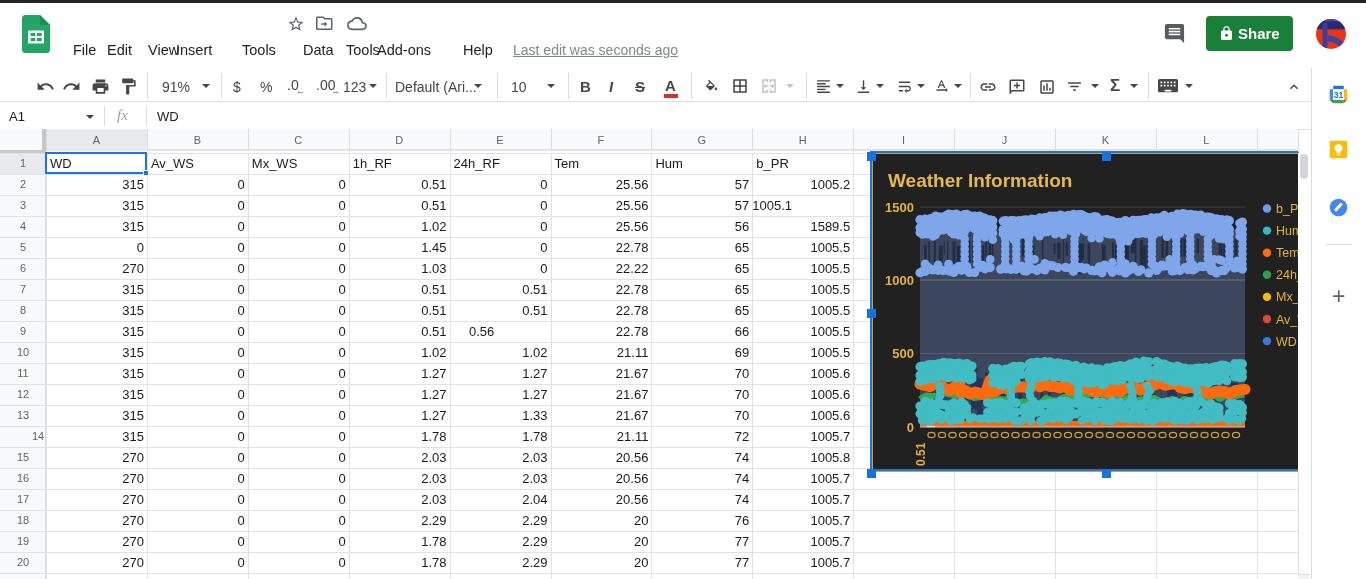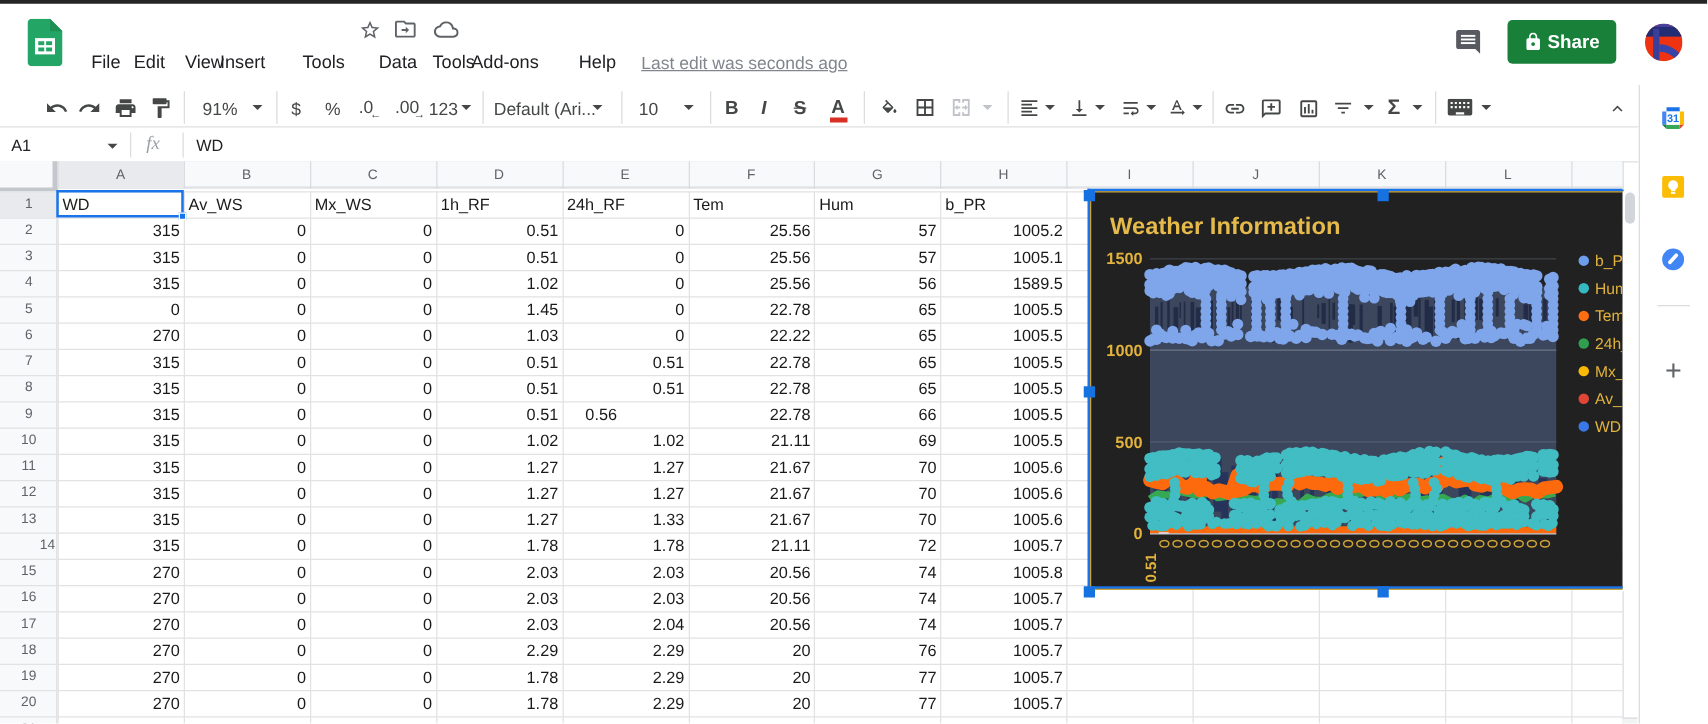--- a/index.html
+++ b/index.html
@@ -277,21 +277,21 @@
     <div class="cv" style="left:550.5px;top:173.5px;width:97.9px;text-align:right">25.56</div>
     <div class="cv" style="left:651.4000000000001px;top:173.5px;width:97.9px;text-align:right">57</div>
     <div class="cv" style="left:752.3000000000001px;top:173.5px;width:97.9px;text-align:right">1005.2</div>
     <div class="cv" style="left:46.0px;top:194.5px;width:97.9px;text-align:right">315</div>
     <div class="cv" style="left:146.9px;top:194.5px;width:97.9px;text-align:right">0</div>
     <div class="cv" style="left:247.8px;top:194.5px;width:97.9px;text-align:right">0</div>
     <div class="cv" style="left:348.70000000000005px;top:194.5px;width:97.9px;text-align:right">0.51</div>
     <div class="cv" style="left:449.6px;top:194.5px;width:97.9px;text-align:right">0</div>
     <div class="cv" style="left:550.5px;top:194.5px;width:97.9px;text-align:right">25.56</div>
     <div class="cv" style="left:651.4000000000001px;top:194.5px;width:97.9px;text-align:right">57</div>
-    <div class="cv" style="left:752.3000000000001px;top:194.5px;width:97.9px;text-align:right">1005.1</div>
+    <div class="cv" style="left:752.3000000000001px;top:194.5px;width:97.9px;text-align:left">1005.1</div>
     <div class="cv" style="left:46.0px;top:215.5px;width:97.9px;text-align:right">315</div>
     <div class="cv" style="left:146.9px;top:215.5px;width:97.9px;text-align:right">0</div>
     <div class="cv" style="left:247.8px;top:215.5px;width:97.9px;text-align:right">0</div>
     <div class="cv" style="left:348.70000000000005px;top:215.5px;width:97.9px;text-align:right">1.02</div>
     <div class="cv" style="left:449.6px;top:215.5px;width:97.9px;text-align:right">0</div>
     <div class="cv" style="left:550.5px;top:215.5px;width:97.9px;text-align:right">25.56</div>
     <div class="cv" style="left:651.4000000000001px;top:215.5px;width:97.9px;text-align:right">56</div>
     <div class="cv" style="left:752.3000000000001px;top:215.5px;width:97.9px;text-align:right">1589.5</div>
     <div class="cv" style="left:46.0px;top:236.5px;width:97.9px;text-align:right">0</div>
     <div class="cv" style="left:146.9px;top:236.5px;width:97.9px;text-align:right">0</div>
@@ -322,21 +322,21 @@
     <div class="cv" style="left:247.8px;top:299.5px;width:97.9px;text-align:right">0</div>
     <div class="cv" style="left:348.70000000000005px;top:299.5px;width:97.9px;text-align:right">0.51</div>
     <div class="cv" style="left:449.6px;top:299.5px;width:97.9px;text-align:right">0.51</div>
     <div class="cv" style="left:550.5px;top:299.5px;width:97.9px;text-align:right">22.78</div>
     <div class="cv" style="left:651.4000000000001px;top:299.5px;width:97.9px;text-align:right">65</div>
     <div class="cv" style="left:752.3000000000001px;top:299.5px;width:97.9px;text-align:right">1005.5</div>
     <div class="cv" style="left:46.0px;top:320.5px;width:97.9px;text-align:right">315</div>
     <div class="cv" style="left:146.9px;top:320.5px;width:97.9px;text-align:right">0</div>
     <div class="cv" style="left:247.8px;top:320.5px;width:97.9px;text-align:right">0</div>
     <div class="cv" style="left:348.70000000000005px;top:320.5px;width:97.9px;text-align:right">0.51</div>
-    <div class="cv" style="left:432px;top:320.5px;width:97.9px;text-align:center">0.56</div>
+    <div class="cv" style="left:469px;top:320.5px;width:97.9px;text-align:left">0.56</div>
     <div class="cv" style="left:550.5px;top:320.5px;width:97.9px;text-align:right">22.78</div>
     <div class="cv" style="left:651.4000000000001px;top:320.5px;width:97.9px;text-align:right">66</div>
     <div class="cv" style="left:752.3000000000001px;top:320.5px;width:97.9px;text-align:right">1005.5</div>
     <div class="cv" style="left:46.0px;top:341.5px;width:97.9px;text-align:right">315</div>
     <div class="cv" style="left:146.9px;top:341.5px;width:97.9px;text-align:right">0</div>
     <div class="cv" style="left:247.8px;top:341.5px;width:97.9px;text-align:right">0</div>
     <div class="cv" style="left:348.70000000000005px;top:341.5px;width:97.9px;text-align:right">1.02</div>
     <div class="cv" style="left:449.6px;top:341.5px;width:97.9px;text-align:right">1.02</div>
     <div class="cv" style="left:550.5px;top:341.5px;width:97.9px;text-align:right">21.11</div>
     <div class="cv" style="left:651.4000000000001px;top:341.5px;width:97.9px;text-align:right">69</div>

